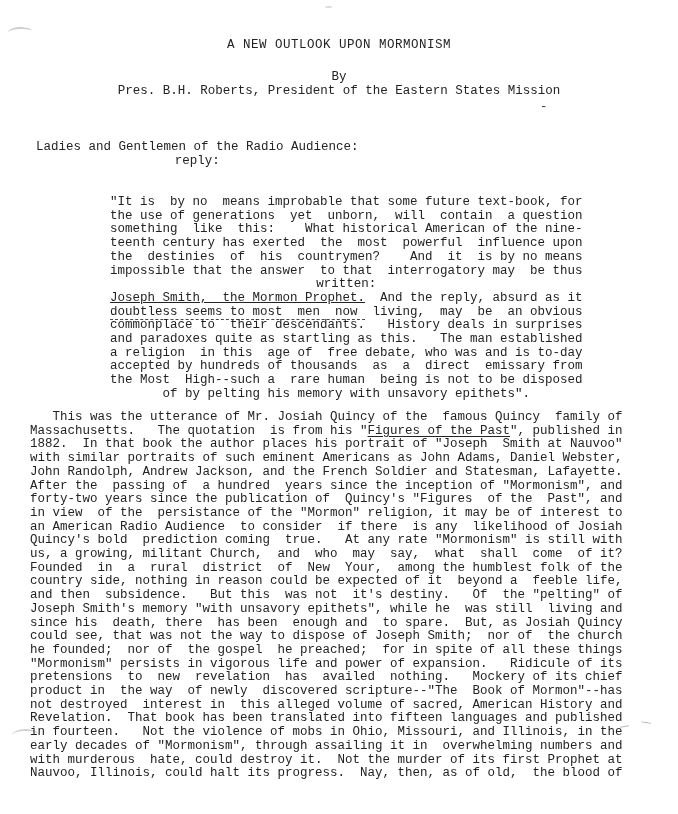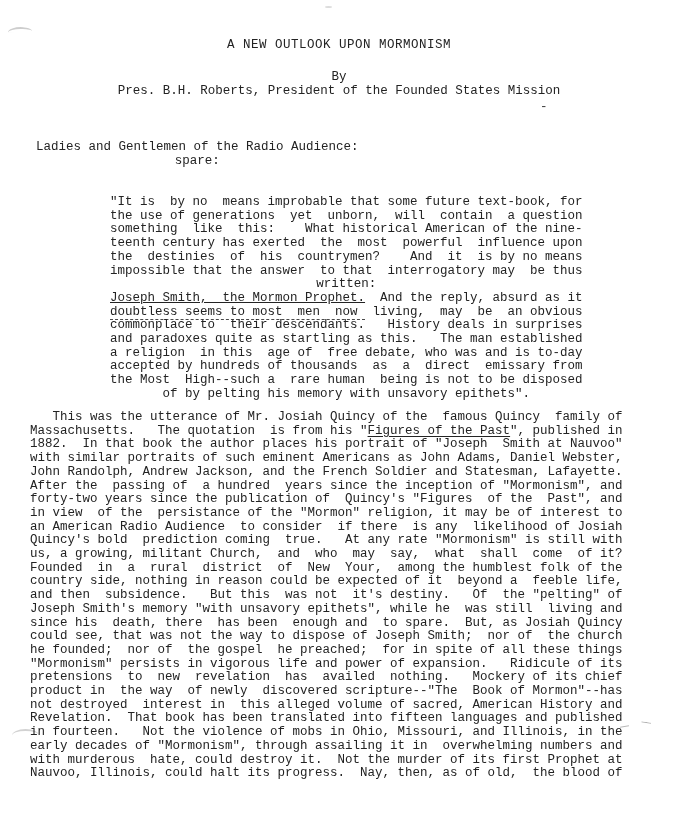--- a/index.html
+++ b/index.html
@@ -41,20 +41,20 @@
 <div class="page">
 
   <div class="art art-squiggle"></div>
   <div class="art art-speck"></div>
   <div class="art art-arc"></div>
   <div class="art art-dash1"></div>
   <div class="art art-dash2"></div>
 
   <div class="center title">A NEW OUTLOOK UPON MORMONISM</div>
   <div class="center by">By</div>
-  <div class="center byline">Pres. B.H. Roberts, President of the Founded States Mission</div>
+  <div class="center byline">Pres. B.H. Roberts, President of the Eastern States Mission</div>
   <div class="stray-dash">-</div>
 
-  <div class="textblock" id="salutation"><div class="line">Ladies and Gentlemen of the Radio Audience:</div><div class="line">spare:</div></div>
+  <div class="textblock" id="salutation"><div class="line">Ladies and Gentlemen of the Radio Audience:</div><div class="line">reply:</div></div>
   <div class="textblock" id="quote"><div class="line">"It is  by no  means improbable that some future text-book, for</div><div class="line">the use of generations  yet  unborn,  will  contain  a question</div><div class="line">something  like  this:    What historical American of the nine-</div><div class="line">teenth century has exerted  the  most  powerful  influence upon</div><div class="line">the  destinies  of  his  countrymen?    And  it  is by no means</div><div class="line">impossible that the answer  to that  interrogatory may  be thus</div><div class="line">written:</div><div class="line"><span class="u-double">Joseph Smith,  the Mormon Prophet.</span><span>  And the reply, absurd as it</span></div><div class="line">doubtless seems to most  men  now  living,  may  be  an obvious</div><div class="line">commonplace to  their descendants.   History deals in surprises</div><div class="line">and paradoxes quite as startling as this.   The man established</div><div class="line">a religion  in this  age of  free debate, who was and is to-day</div><div class="line">accepted by hundreds of thousands  as  a  direct  emissary from</div><div class="line">the Most  High--such a  rare human  being is not to be disposed</div><div class="line">of by pelting his memory with unsavory epithets".</div></div>
   <div class="textblock" id="para2"><div class="line">   This was the utterance of Mr. Josiah Quincy of the  famous Quincy  family of</div><div class="line"><span>Massachusetts.   The quotation  is from his "</span><span class="u-solid">Figures of the Past</span><span>", published in</span></div><div class="line">1882.  In that book the author places his portrait of "Joseph  Smith at Nauvoo"</div><div class="line">with similar portraits of such eminent Americans as John Adams, Daniel Webster,</div><div class="line">John Randolph, Andrew Jackson, and the French Soldier and Statesman, Lafayette.</div><div class="line">After the  passing of  a hundred  years since the inception of "Mormonism", and</div><div class="line">forty-two years since the publication of  Quincy's "Figures  of the  Past", and</div><div class="line">in view  of the  persistance of the "Mormon" religion, it may be of interest to</div><div class="line">an American Radio Audience  to consider  if there  is any  likelihood of Josiah</div><div class="line">Quincy's bold  prediction coming  true.   At any rate "Mormonism" is still with</div><div class="line">us, a growing, militant Church,  and  who  may  say,  what  shall  come  of it?</div><div class="line">Founded  in  a  rural  district  of  New  Your,  among the humblest folk of the</div><div class="line">country side, nothing in reason could be expected of it  beyond a  feeble life,</div><div class="line">and then  subsidence.   But this  was not  it's destiny.   Of  the "pelting" of</div><div class="line">Joseph Smith's memory "with unsavory epithets", while he  was still  living and</div><div class="line">since his  death, there  has been  enough and  to spare.  But, as Josiah Quincy</div><div class="line">could see, that was not the way to dispose of Joseph Smith;  nor of  the church</div><div class="line">he founded;  nor of  the gospel  he preached;  for in spite of all these things</div><div class="line">"Mormonism" persists in vigorous life and power of expansion.   Ridicule of its</div><div class="line">pretensions  to  new  revelation  has  availed  nothing.   Mockery of its chief</div><div class="line">product in  the way  of newly  discovered scripture--"The  Book of Mormon"--has</div><div class="line">not destroyed  interest in  this alleged volume of sacred, American History and</div><div class="line">Revelation.  That book has been translated into fifteen languages and published</div><div class="line">in fourteen.   Not the violence of mobs in Ohio, Missouri, and Illinois, in the</div><div class="line">early decades of "Mormonism", through assailing it in  overwhelming numbers and</div><div class="line">with murderous  hate, could destroy it.  Not the murder of its first Prophet at</div><div class="line">Nauvoo, Illinois, could halt its progress.  Nay, then, as of old,  the blood of</div></div>
 
 </div>
 
 </body></html>

